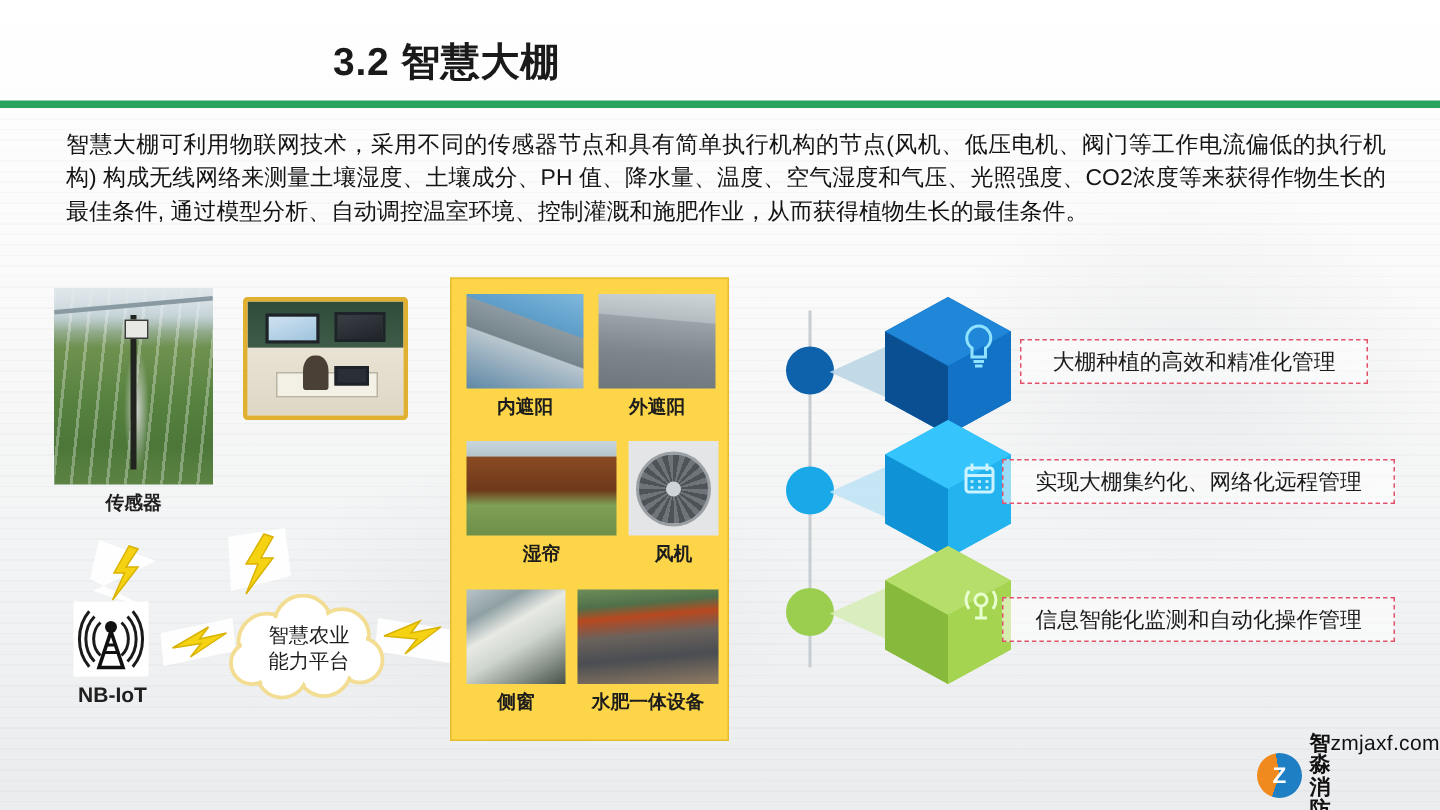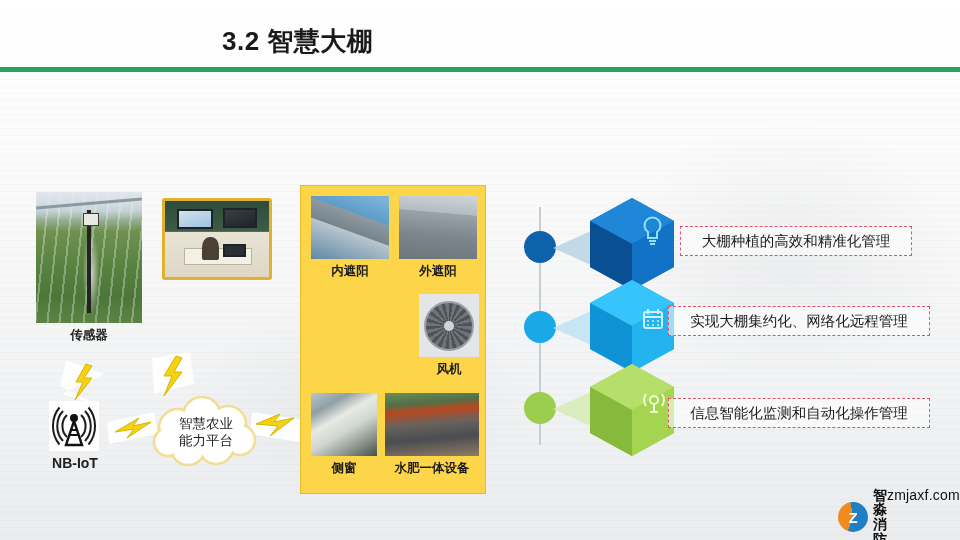--- a/index.html
+++ b/index.html
@@ -260,20 +260,21 @@
 <body>
 
 <div class="slide">
   <div class="bg-texture"></div>
   <div class="bg-blob" style="left:180px;top:300px;width:360px;height:200px;"></div>
   <div class="bg-blob" style="left:620px;top:120px;width:340px;height:260px;"></div>
 
   <div class="title">3.2 智慧大棚</div>
   <div class="green-rule"></div>
 
+  <div class="body-copy">智慧大棚可利用物联网技术，采用不同的传感器节点和具有简单执行机构的节点(风机、低压电机、阀门等工作电流偏低的执行机构) 构成无线网络来测量土壤湿度、土壤成分、PH 值、降水量、温度、空气湿度和气压、光照强度、CO2浓度等来获得作物生长的最佳条件, 通过模型分析、自动调控温室环境、控制灌溉和施肥作业，从而获得植物生长的最佳条件。</div>
 
   <div class="photo" id="photo-sensor">
     <div class="rail"></div>
     <div class="pole"></div>
     <div class="pole-head"></div>
   </div>
   <div class="caption" id="cap-sensor">传感器</div>
 
   <div class="photo" id="photo-platform">
     <div class="scr a"></div>
@@ -355,20 +356,24 @@
 
   <div id="yellow-panel">
     <div class="eq-cell eq-0" style="left:10px;top:10px;width:78px;">
       <div class="eq-img"></div>
       <div class="eq-label">内遮阳</div>
     </div>
     <div class="eq-cell eq-1" style="left:98px;top:10px;width:78px;">
       <div class="eq-img"></div>
       <div class="eq-label">外遮阳</div>
     </div>
+    <div class="eq-cell eq-2" style="left:10px;top:108px;width:100px;">
+      <div class="eq-img"></div>
+      <div class="eq-label">湿帘</div>
+    </div>
     <div class="eq-cell eq-3" style="left:118px;top:108px;width:60px;">
       <div class="eq-img">
           <div class="fan"></div>
         </div>
       <div class="eq-label">风机</div>
     </div>
     <div class="eq-cell eq-4" style="left:10px;top:207px;width:66px;">
       <div class="eq-img"></div>
       <div class="eq-label">侧窗</div>
     </div>

